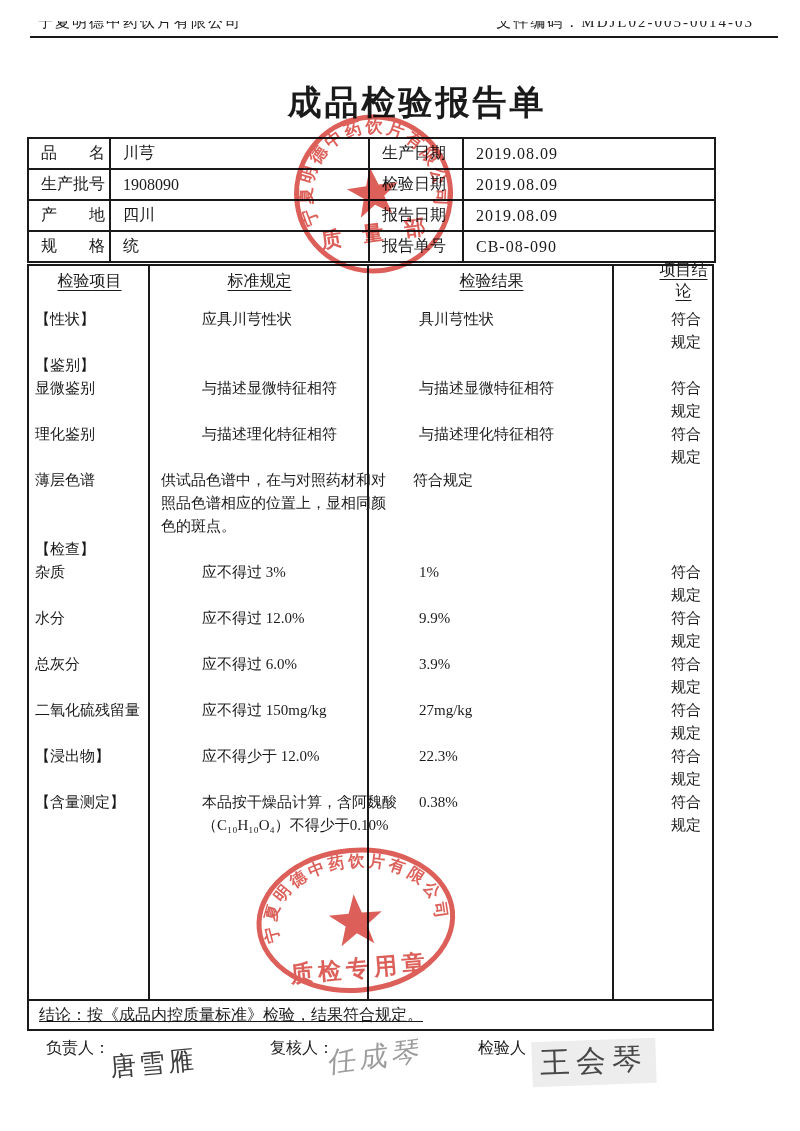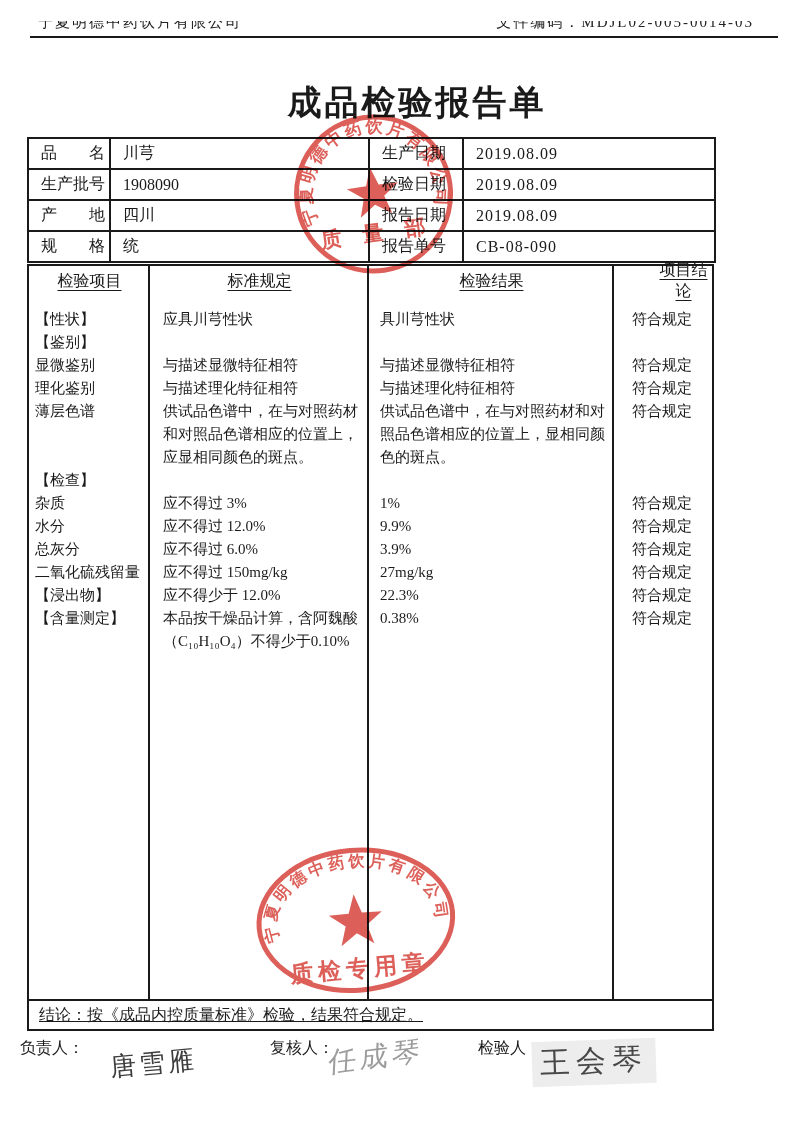--- a/index.html
+++ b/index.html
@@ -29,29 +29,29 @@
         box-sizing:border-box;font-size:15px;}
   .vline{position:absolute;top:0;width:2px;background:#1a1a1a;height:calc(100% - 30px);}
   .vl1{left:119px;}.vl2{left:338px;}.vl3{left:583px;}
   .insp-head{display:flex;height:30px;align-items:center;}
   .insp-head div{text-align:center;font-size:16px;}
   .insp-head span{text-decoration:underline;text-underline-offset:4px;}
   .hc1{width:121px;}.hc2{width:219px;}.hc3{width:245px;}.hc4{flex:1;margin-left:41px;}
   .insp-body{padding-top:12px;}
   .irow{display:flex;line-height:23px;min-height:23px;}
   .c1{width:121px;padding-left:6px;box-sizing:border-box;}
-  .c2{width:219px;padding-left:13px;padding-right:2px;box-sizing:border-box;}
+  .c2{width:219px;padding-left:13px;padding-right:2px;box-sizing:border-box;margin-left:39px;}
   .c3{width:245px;padding-left:11px;padding-right:1px;box-sizing:border-box;}
   .c4{flex:1;padding-left:18px;box-sizing:border-box;}
   .concl{position:absolute;left:0;right:0;bottom:0;height:30px;border-top:2px solid #1a1a1a;
          box-sizing:border-box;line-height:27px;padding-left:10px;font-size:16px;text-decoration:underline;}
 
   
   .sig-label{position:absolute;top:1038px;font-size:16px;}
-  .sl1{left:20px;}.sl2{left:270px;}.sl3{left:478px;}
+  .sl1{left:46px;}.sl2{left:270px;}.sl3{left:478px;}
   .sig{position:absolute;white-space:nowrap;}
   .sig1{left:110px;top:1046px;font-size:26px;color:#3d3d3d;letter-spacing:3px;transform:rotate(-5deg);}
   .sig2{left:328px;top:1038px;font-size:28px;color:#9c9c9c;letter-spacing:4px;transform:rotate(-7deg) skewX(-10deg);}
   .sig3{left:532px;top:1040px;font-size:30px;color:#474747;letter-spacing:6px;background:#ededed;
         padding:1px 8px 3px 8px;transform:rotate(-2deg);}
 
   
   .stamp{position:absolute;mix-blend-mode:multiply;opacity:0.88;pointer-events:none;}
   .stamp-top{left:283px;top:100px;transform:rotate(-8deg);}
   .stamp-bottom{left:248px;top:842px;transform:rotate(-5deg);}
@@ -138,21 +138,20 @@
         <div class="c4">符合规定</div>
       </div>
       <div class="irow">
         <div class="c1">理化鉴别</div>
         <div class="c2">与描述理化特征相符</div>
         <div class="c3">与描述理化特征相符</div>
         <div class="c4">符合规定</div>
       </div>
       <div class="irow">
         <div class="c1">薄层色谱</div>
-        <div class="c2">供试品色谱中，在与对照药材和对照品色谱相应的位置上，应显相同颜色的斑点。</div>
         <div class="c3">供试品色谱中，在与对照药材和对照品色谱相应的位置上，显相同颜色的斑点。</div>
         <div class="c4">符合规定</div>
       </div>
       <div class="irow">
         <div class="c1">【检查】</div>
         <div class="c2"></div>
         <div class="c3"></div>
         <div class="c4"></div>
       </div>
       <div class="irow">

